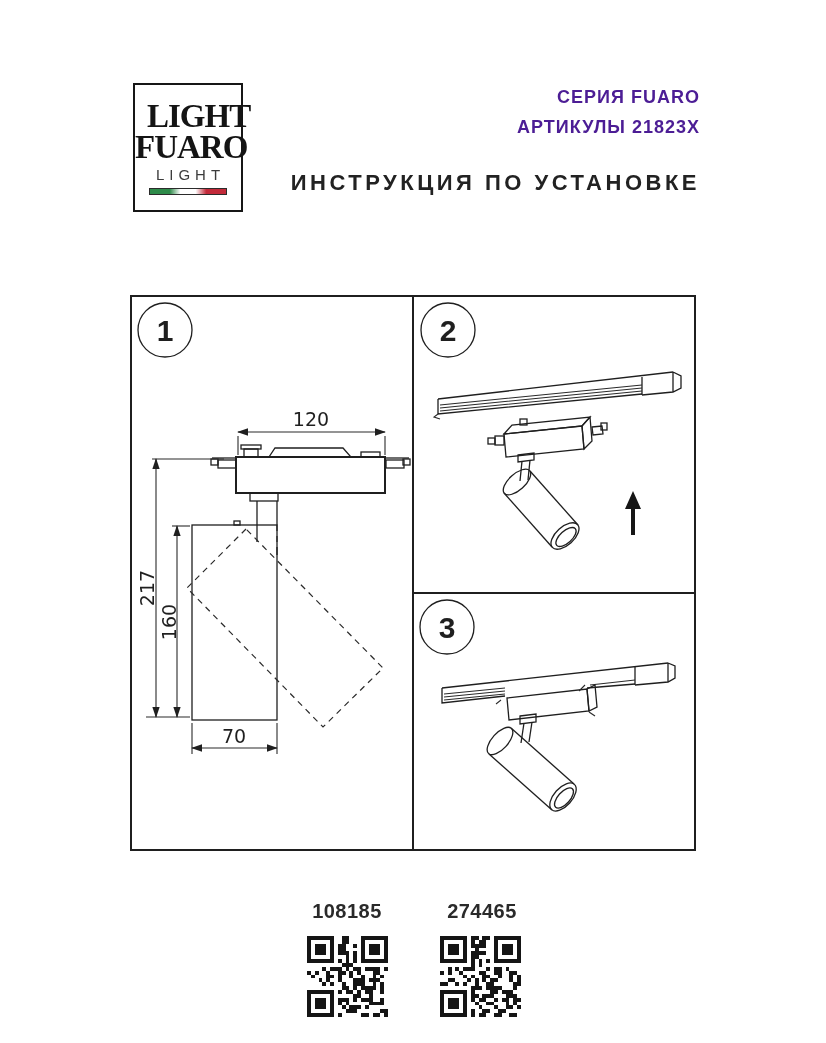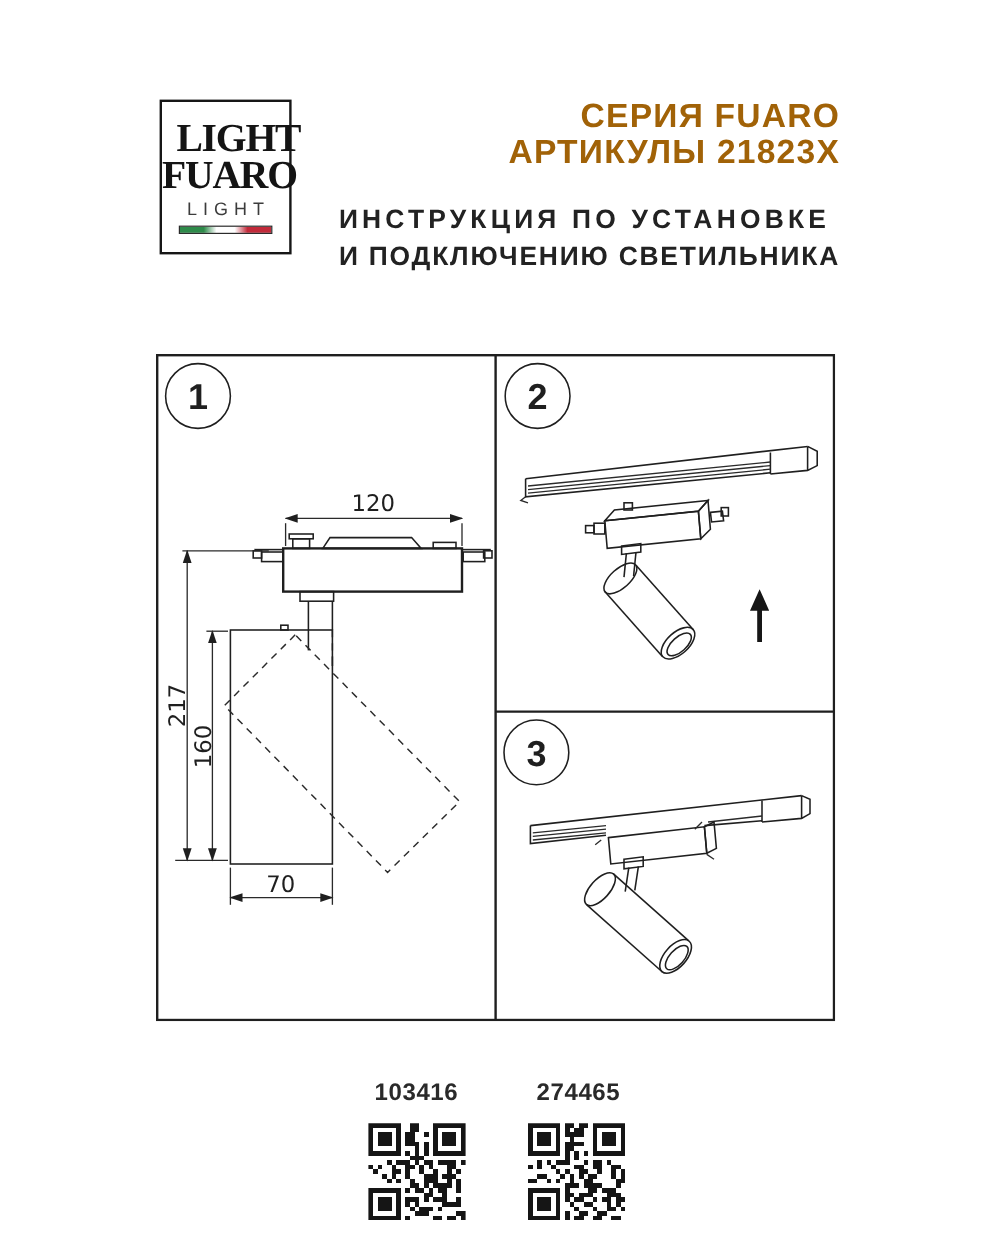--- a/index.html
+++ b/index.html
@@ -10,21 +10,21 @@
   .logo-box{position:absolute;left:133px;top:83px;width:106px;height:125px;
             border:2px solid #161616;background:#fff;text-align:center;}
   .logo-light,.logo-star{font-family:"Liberation Serif",serif;font-weight:bold;
             font-size:33px;line-height:31px;letter-spacing:-1px;color:#141414;}
   .logo-light{margin-top:16px;padding-left:12px;}
   .logo-group{margin-top:3px;font-size:15px;letter-spacing:5px;text-indent:5px;color:#3c3c3c;}
   .logo-flag{margin:5px auto 0;width:78px;height:7px;border:1px solid #2b2b2b;box-sizing:border-box;
             background:linear-gradient(to right,#2e8b4a 0%,#2e8b4a 26%,#ffffff 40%,#ffffff 60%,#c22a3a 74%,#c22a3a 100%);}
 
   .series-block{position:absolute;top:82px;right:126px;text-align:right;
-            font-weight:bold;font-size:28px;line-height:30px;letter-spacing:1px;color:#a16207;}
+            font-weight:bold;font-size:18px;line-height:30px;letter-spacing:1px;color:#4c1d95;}
   .title-block{position:absolute;top:167px;right:126px;
             font-weight:bold;font-size:22px;line-height:31px;color:#222;}
   .title-line1{letter-spacing:3.5px;}
   .title-line2{letter-spacing:1.5px;}
 
   
   svg.figure{position:absolute;left:130px;top:295px;}
   .ln{fill:none;stroke:#1f1f1f;stroke-width:1.3px;}
   .ln2{fill:none;stroke:#1f1f1f;stroke-width:2px;}
   .thin{fill:none;stroke:#2a2a2a;stroke-width:1.1px;}
@@ -49,21 +49,20 @@
     <div class="logo-flag"></div>
   </div>
 
   <div class="series-block">
     <div>СЕРИЯ FUARO</div>
     <div>АРТИКУЛЫ 21823X</div>
   </div>
 
   <div class="title-block">
     <div class="title-line1">ИНСТРУКЦИЯ ПО УСТАНОВКЕ</div>
-    <div class="title-line2">И ПОДКЛЮЧЕНИЮ СВЕТИЛЬНИКА</div>
   </div>
 
   <svg class="figure" width="566" height="556" viewBox="0 0 566 556">
     <defs>
       <marker id="arr" viewBox="0 0 12 12" refX="11" refY="6" markerWidth="11" markerHeight="11" markerUnits="userSpaceOnUse" orient="auto-start-reverse">
         <path d="M0,2 L12,6 L0,10 Z" fill="#1f1f1f"></path>
       </marker>
     </defs>
 
     <g>
@@ -196,21 +195,21 @@
           <ellipse cx="370" cy="446" rx="17" ry="8" transform="rotate(-48 370 446)" class="ln"></ellipse>
           <line x1="359" y1="459" x2="422" y2="515" class="ln"></line>
           <line x1="381" y1="433" x2="444" y2="489" class="ln"></line>
           <ellipse cx="433" cy="502" rx="17" ry="9" transform="rotate(-48 433 502)" class="ln"></ellipse>
           <ellipse cx="434" cy="503" rx="12.5" ry="6" transform="rotate(-48 434 503)" class="ln"></ellipse>
         </g>
       </g>
     </g>
   </svg>
 
-  <div class="code-label" style="left:302px;">103416</div>
+  <div class="code-label" style="left:302px;">108185</div>
   <div class="code-label" style="left:437px;">274465</div>
 
   <svg class="qr" style="left:307px;top:936px;" viewBox="0 0 21 21">
       <rect x="0" y="0" width="1" height="1"></rect>
       <rect x="1" y="0" width="1" height="1"></rect>
       <rect x="2" y="0" width="1" height="1"></rect>
       <rect x="3" y="0" width="1" height="1"></rect>
       <rect x="4" y="0" width="1" height="1"></rect>
       <rect x="5" y="0" width="1" height="1"></rect>
       <rect x="6" y="0" width="1" height="1"></rect>

